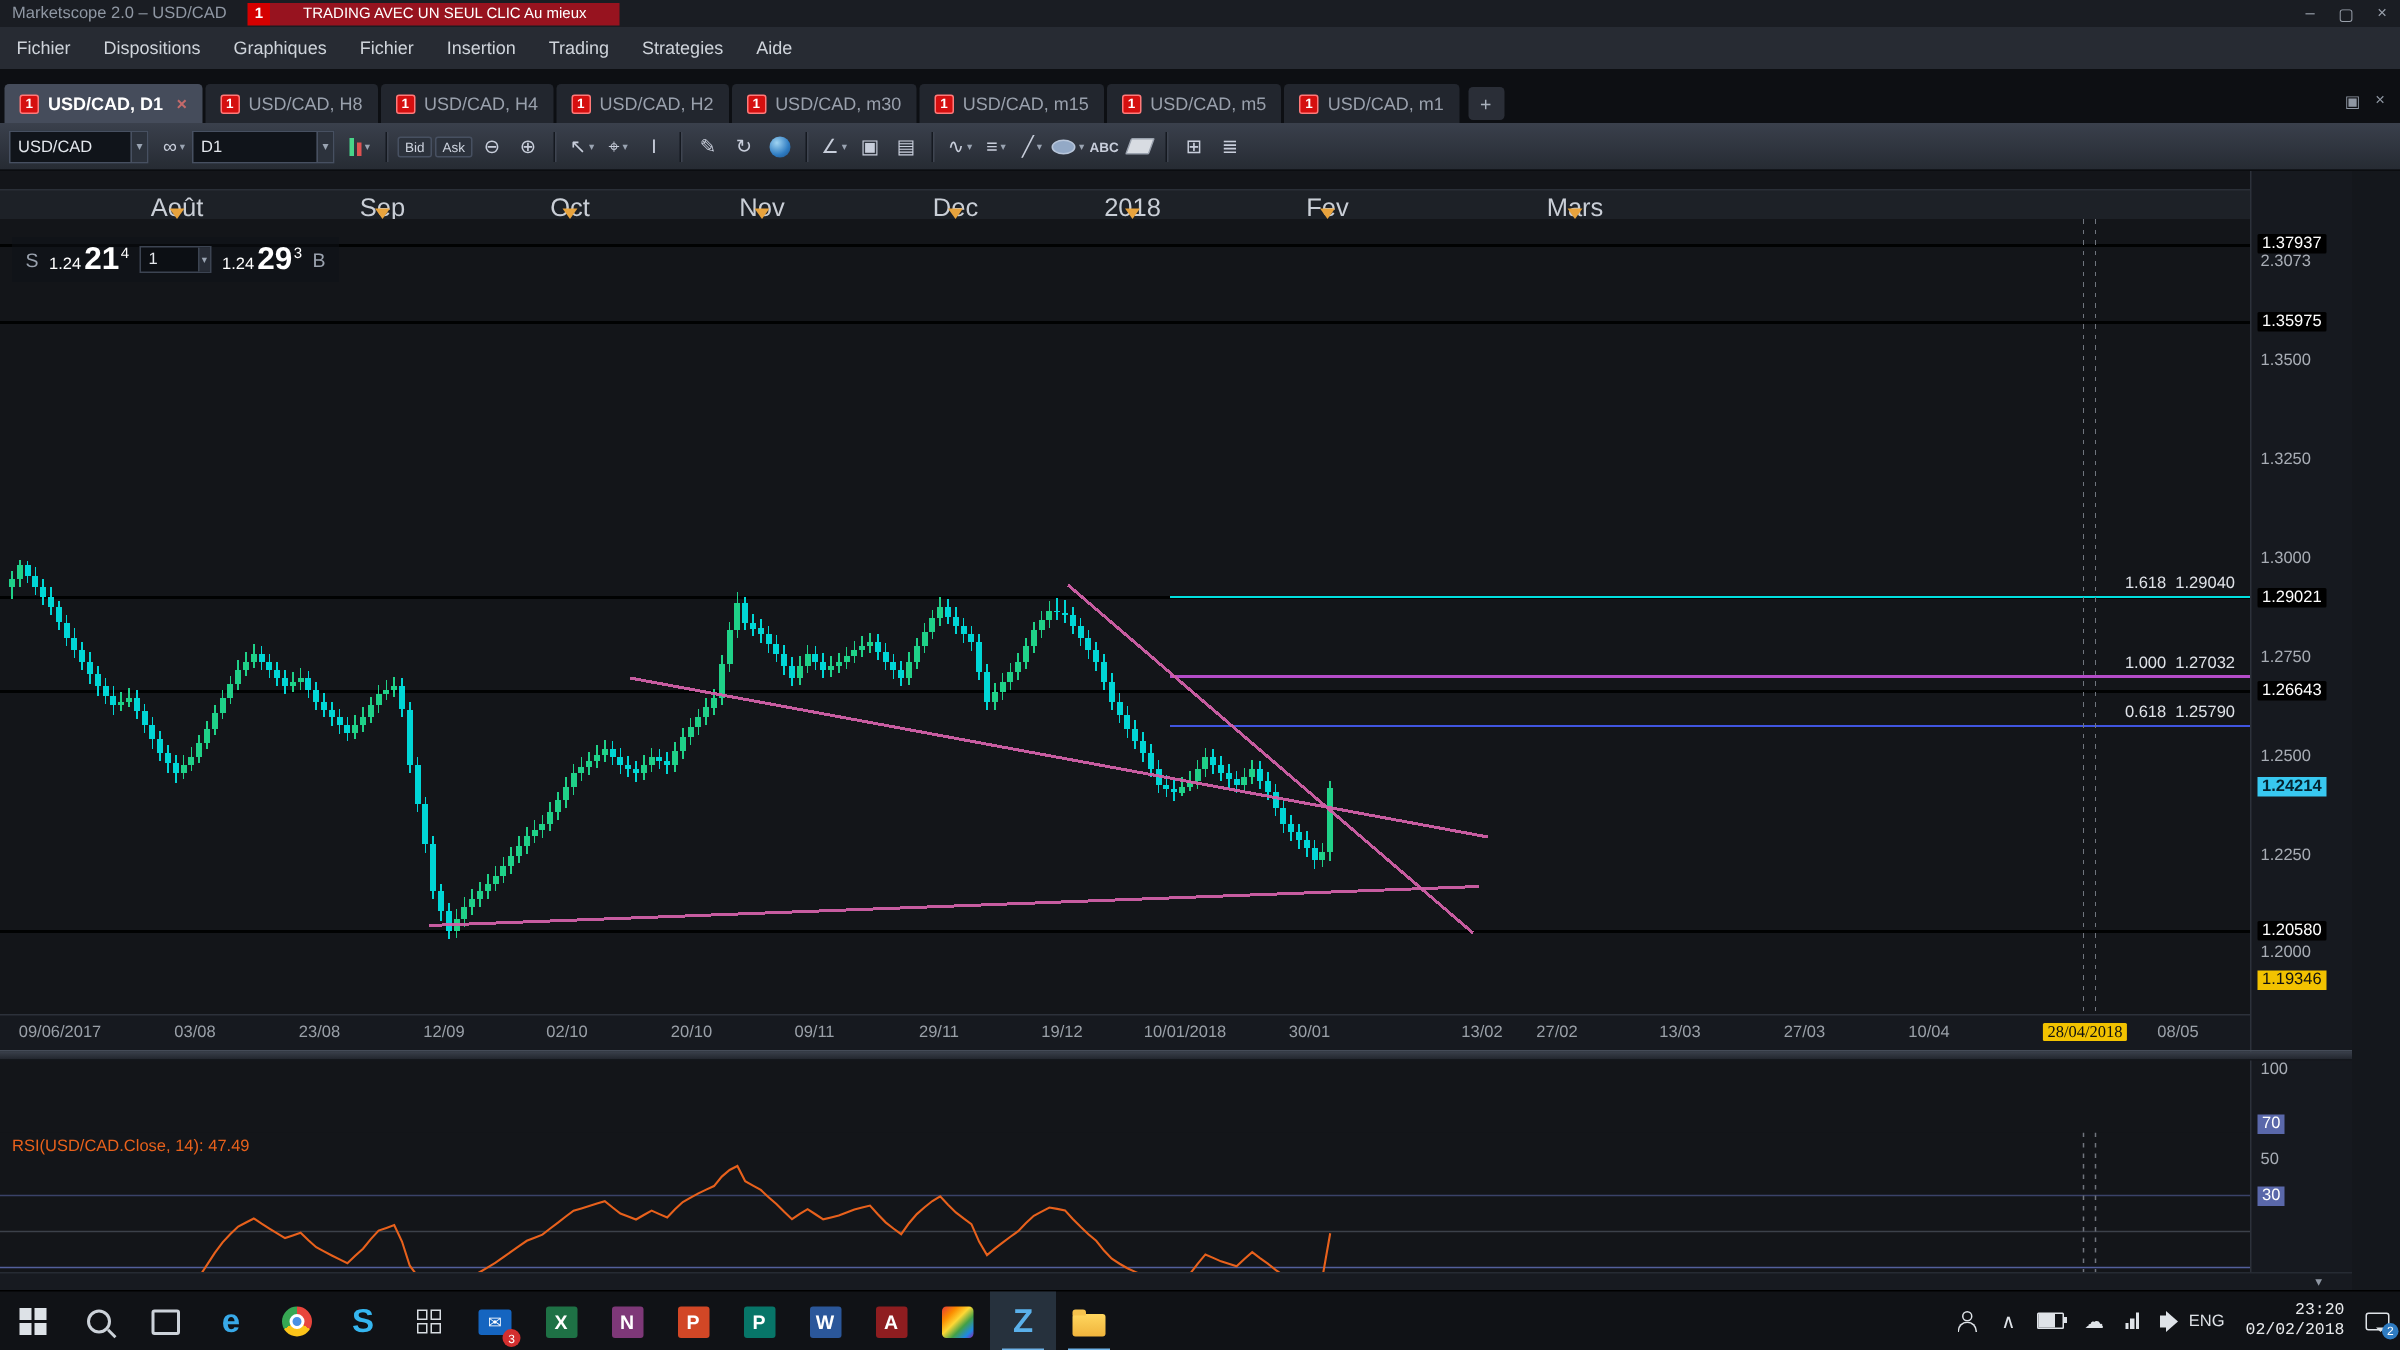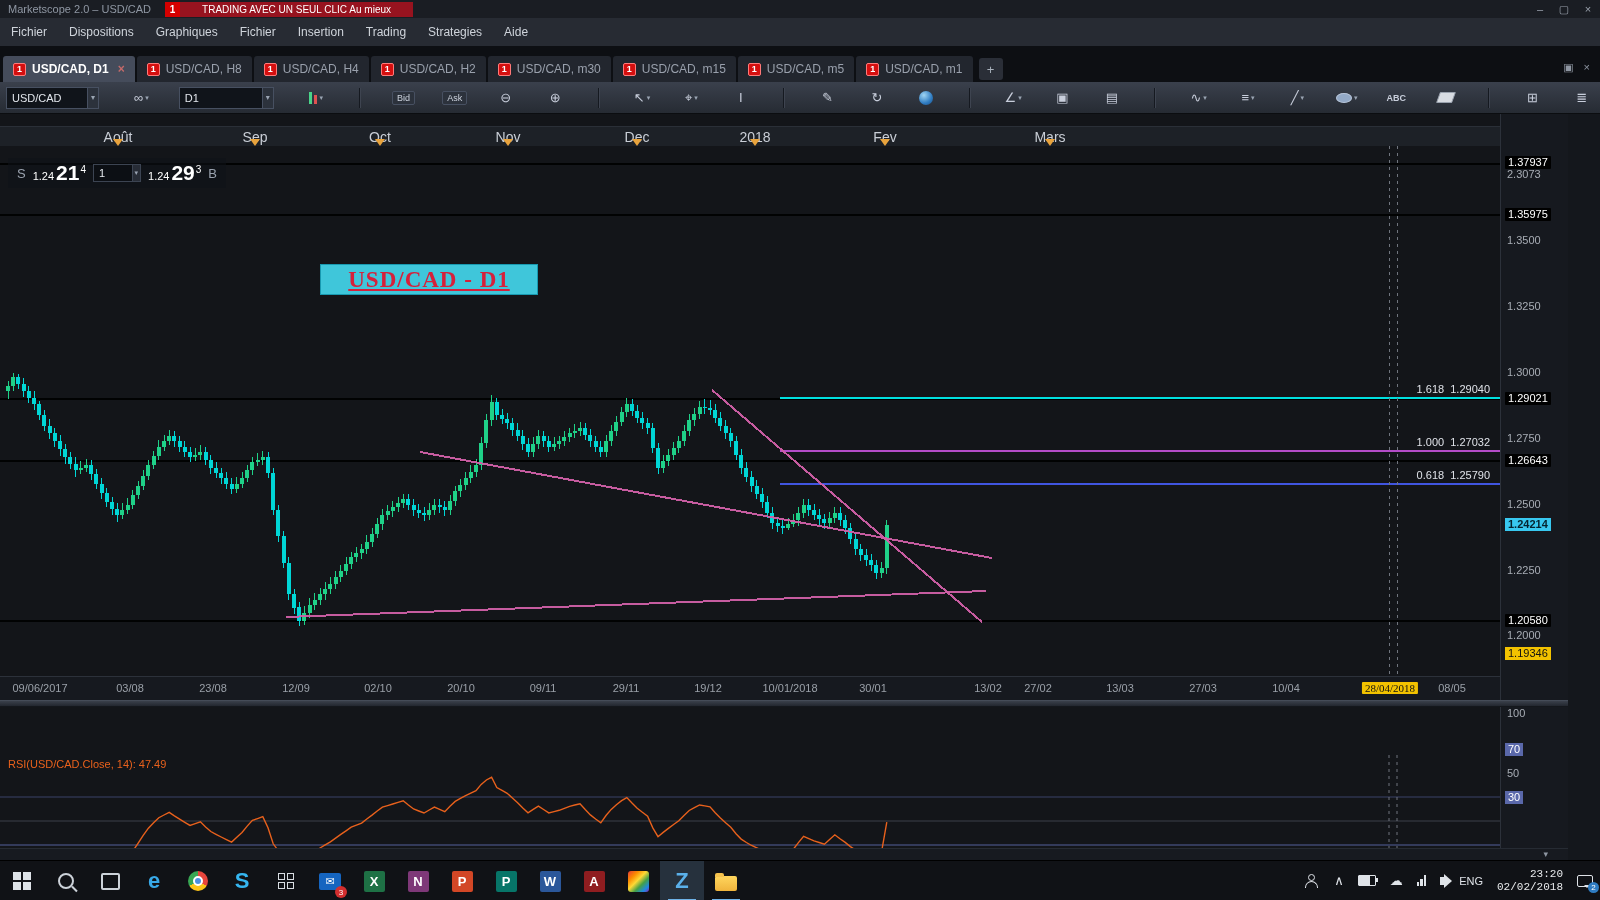--- a/index.html
+++ b/index.html
@@ -32,42 +32,42 @@
              font-weight:bold;display:flex;align-items:center;justify-content:center;border-radius:2px;
              margin-right:6px;box-sizing:border-box;}
   .tab-close{margin-left:9px;color:#c46a6a;font-size:12px;font-weight:bold;}
   .tab-add{width:24px;height:22px;background:#2a2e37;color:#aab2bd;display:flex;align-items:center;
            justify-content:center;border-radius:3px;margin:0 0 2px 4px;font-size:13px;}
   .tabbar-right{margin-left:auto;display:flex;gap:10px;margin:0 10px 8px auto;color:#8f97a3;font-size:11px;}
 
   
   #toolbar{position:absolute;top:82px;left:0;width:1600px;height:32px;
            background:linear-gradient(#3a404c,#262b33);display:flex;align-items:center;
-           padding:0 6px;box-sizing:border-box;border-bottom:1px solid #0b0d10;justify-content:space-between;}
+           padding:0 6px;box-sizing:border-box;border-bottom:1px solid #0b0d10;}
   .tb-combo{height:20px;background:#10141a;border:1px solid #475061;color:#e2e6ec;font-size:11px;
             display:flex;align-items:center;padding-left:5px;margin-right:5px;}
   .tb-combo .arrow{margin-left:7px;color:#9aa4b2;font-size:8px;background:#2c323c;border-left:1px solid #475061;
                    height:100%;display:flex;align-items:center;padding:0 3px;}
   .tb-btn{min-width:22px;height:22px;color:#c8cedb;display:flex;align-items:center;justify-content:center;
           font-size:13px;margin:0 1px;border-radius:2px;}
   .tb-btn .dd{font-size:7px;margin-left:2px;color:#9aa4b2;}
   .tb-sep{width:0;height:20px;border-left:1px solid #151920;border-right:1px solid #3e4450;margin:0 5px;}
   .tb-small{font-size:9px;border:1px solid #475061;background:#2c323c;padding:1px 4px;color:#cdd3de;
             margin:0 1px;border-radius:2px;}
   .ic-candles{display:inline-flex;align-items:flex-end;gap:2px;height:13px;}
   .ic-candles i{display:block;width:3px;height:12px;background:#49d489;}
   .ic-candles i.r{height:9px;background:#e05252;}
   .ic-globe{width:14px;height:14px;border-radius:50%;
             background:radial-gradient(circle at 35% 30%,#9fd4f2,#2f7cc2 60%,#1b4f85);}
   .ic-ellipse{width:16px;height:10px;border-radius:50%;background:#93a9c6;border:1px solid #b8c6da;box-sizing:border-box;}
   .ic-eraser{width:14px;height:9px;background:#d8dce2;border:1px solid #9aa2ae;transform:skewX(-20deg);border-radius:1px;}
 
   
   #month-ruler{position:absolute;top:126px;left:0;width:1500px;height:20px;background:#1d2127;
-               border-top:1px solid #2a2f37;border-bottom:1px solid #23272e;font-size:14px;color:#c9ced6;}
+               border-top:1px solid #2a2f37;border-bottom:1px solid #23272e;font-size:17px;color:#c9ced6;}
   .month-label{position:absolute;top:2px;transform:translateX(-50%);}
   .month-marker{position:absolute;top:12px;width:0;height:0;border:5px solid transparent;
                 border-top:7px solid #e8a33d;transform:translateX(-50%);}
   #chart-plot{position:absolute;top:146px;left:0;width:1500px;height:530px;background:#131519;}
   #price-axis{position:absolute;top:114px;left:1500px;width:68px;height:746px;background:#16191f;
               border-left:1px solid #2c313a;box-sizing:border-box;}
   #right-strip{position:absolute;top:114px;left:1568px;width:32px;height:746px;background:#14171c;}
   .ax-label{position:absolute;left:6px;font-size:11px;color:#a8adb5;white-space:nowrap;line-height:13px;}
   .ax-label.black{background:#000;color:#fff;padding:0 3px;left:4px;border-radius:1px;}
   .ax-label.cur{background:#38c8f0;color:#05232f;font-weight:bold;padding:0 3px;left:4px;}
@@ -708,21 +708,20 @@
       <span class="q-dd">▾</span>
     </span>
     <span class="q-price">
       <span class="q-small">1.24</span>
       <span class="q-big">29</span>
       <span class="q-sup">3</span>
     </span>
     <span class="q-side">B</span>
   </div>
 
-  <div class="chart-title">USD/CAD  - D1</div>
 <div class="fib-label" style="top:237.07960199004972px">1.618  1.29040</div>
     <div class="fib-label" style="top:290.02686567164204px">1.000  1.27032</div>
     <div class="fib-label" style="top:322.77611940298505px">0.618  1.25790</div>
   </div>
 
 <div id="price-axis">
     <div class="ax-label" style="top:54.004975124377864px">2.3073</div>
     <div class="ax-label" style="top:119.92537313432794px">1.3500</div>
     <div class="ax-label" style="top:185.8457711442786px">1.3250</div>
     <div class="ax-label" style="top:251.76616915422866px">1.3000</div>

